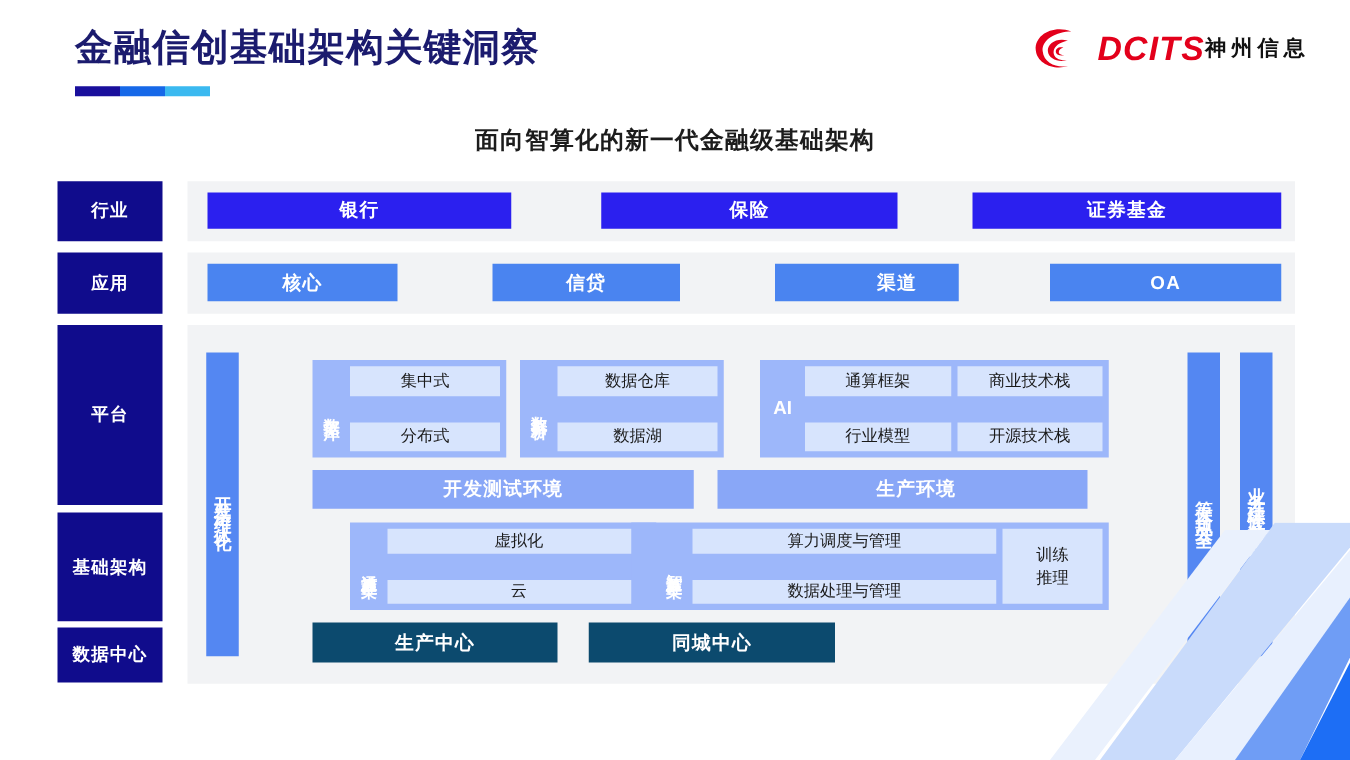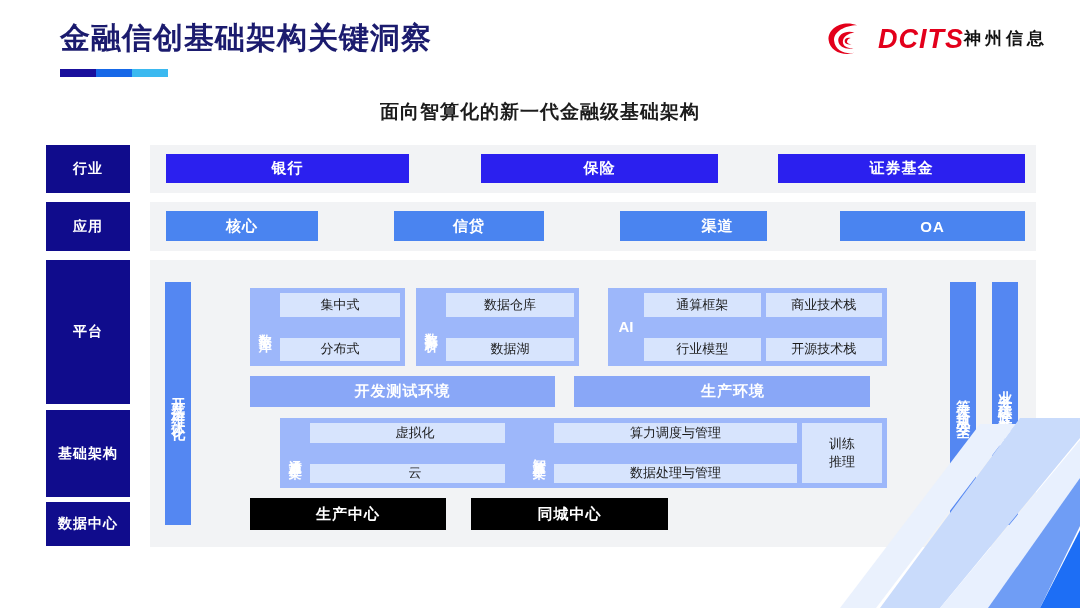--- a/index.html
+++ b/index.html
@@ -90,21 +90,21 @@
   }
   .cell-tall{background:#d7e4fd;color:#1a1a1a;font-size:13px;display:flex;
     flex-direction:column;align-items:center;justify-content:center;line-height:1.35;
     flex:0 0 80px;}
 
   .envbar{
     position:absolute;background:#89a7f7;color:#fff;font-weight:bold;font-size:15px;
     display:flex;align-items:center;justify-content:center;letter-spacing:1px;
   }
   .dcbar{
-    position:absolute;background:#000000;color:#fff;font-weight:bold;font-size:15px;
+    position:absolute;background:#0c4a6e;color:#fff;font-weight:bold;font-size:15px;
     display:flex;align-items:center;justify-content:center;letter-spacing:1px;
   }
 </style>
 </head>
 <body>
 
 <div class="header">
   <h1>金融信创基础架构关键洞察</h1>
   <div class="rule">
     <i></i>

